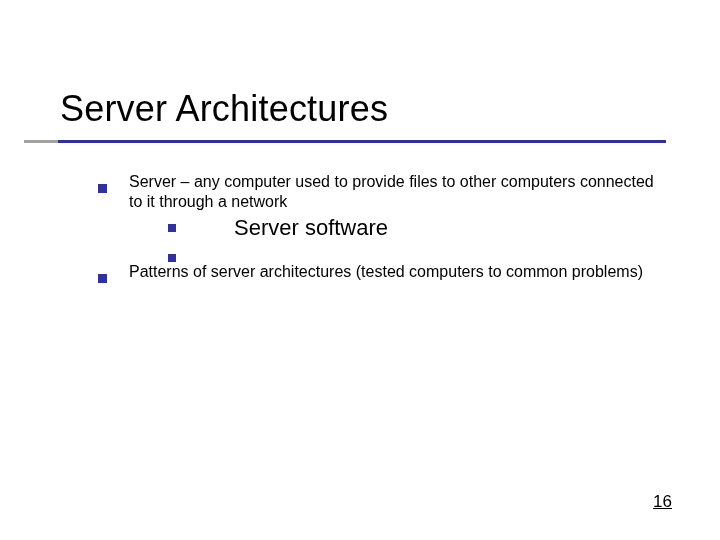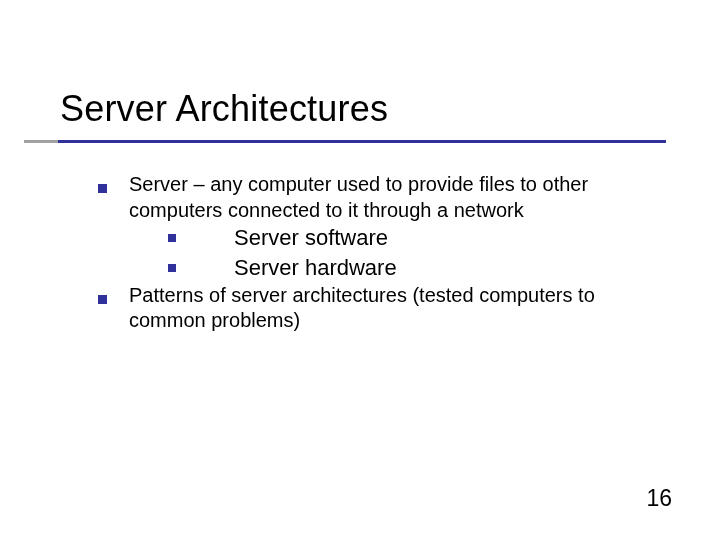--- a/index.html
+++ b/index.html
@@ -57,21 +57,21 @@
   }
   .bullet {
     width: 9px;
     height: 9px;
     background: #31319c;
     flex: 0 0 9px;
     margin-top: 12px;
     margin-right: 22px;
   }
   .txt {
-    font-size: 20px;
+    font-size: 16px;
     line-height: 1.28;
     color: #000;
     font-weight: 400;
   }
   .sublist {
     margin-left: 70px;
     margin-top: 0;
   }
   .sub-item {
     display: flex;
@@ -89,22 +89,23 @@
   }
   .sub-txt {
     font-size: 22px;
     line-height: 1.35;
     color: #000;
   }
   .pagenum {
     position: absolute;
     right: 48px;
     bottom: 28px;
-    font-size: 23px;
+    font-size: 17px;
     color: #000;
+    text-decoration: underline;
   }
 </style>
 </head>
 <body>
 
 <div class="slide">
 
   <div class="title-wrap">
     <div class="title">Server Architectures</div>
   </div>
@@ -119,21 +120,20 @@
       <div class="txt">Server – any computer used to provide files to other computers connected to it through a network</div>
     </div>
 
     <div class="sublist">
       <div class="sub-item">
         <div class="sub-bullet"></div>
         <div class="sub-txt">Server software</div>
       </div>
       <div class="sub-item">
         <div class="sub-bullet"></div>
-        <div class="sub-txt">Server hardware</div>
       </div>
     </div>
 
     <div class="item">
       <div class="bullet"></div>
       <div class="txt">Patterns of server architectures (tested computers to common problems)</div>
     </div>
 
   </div>
 

